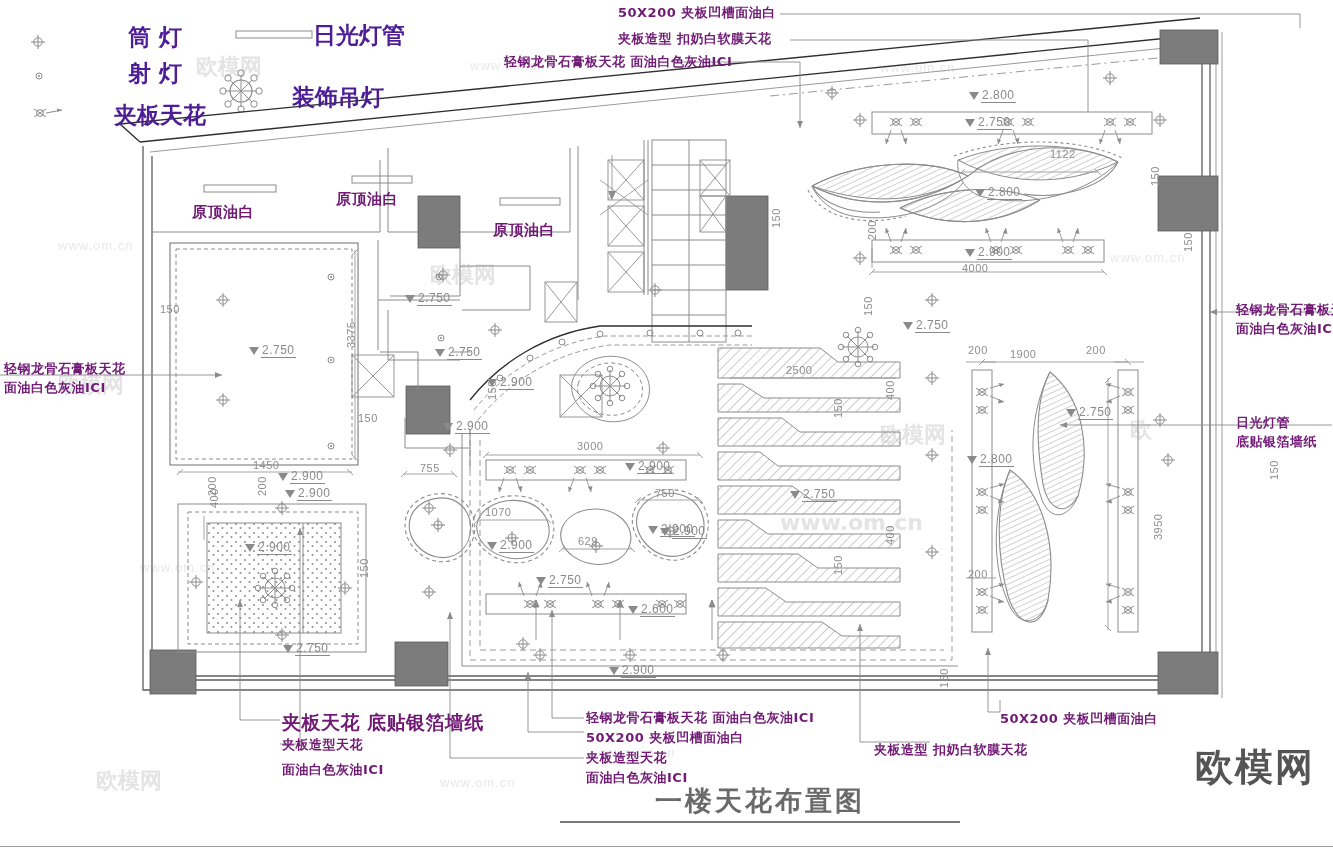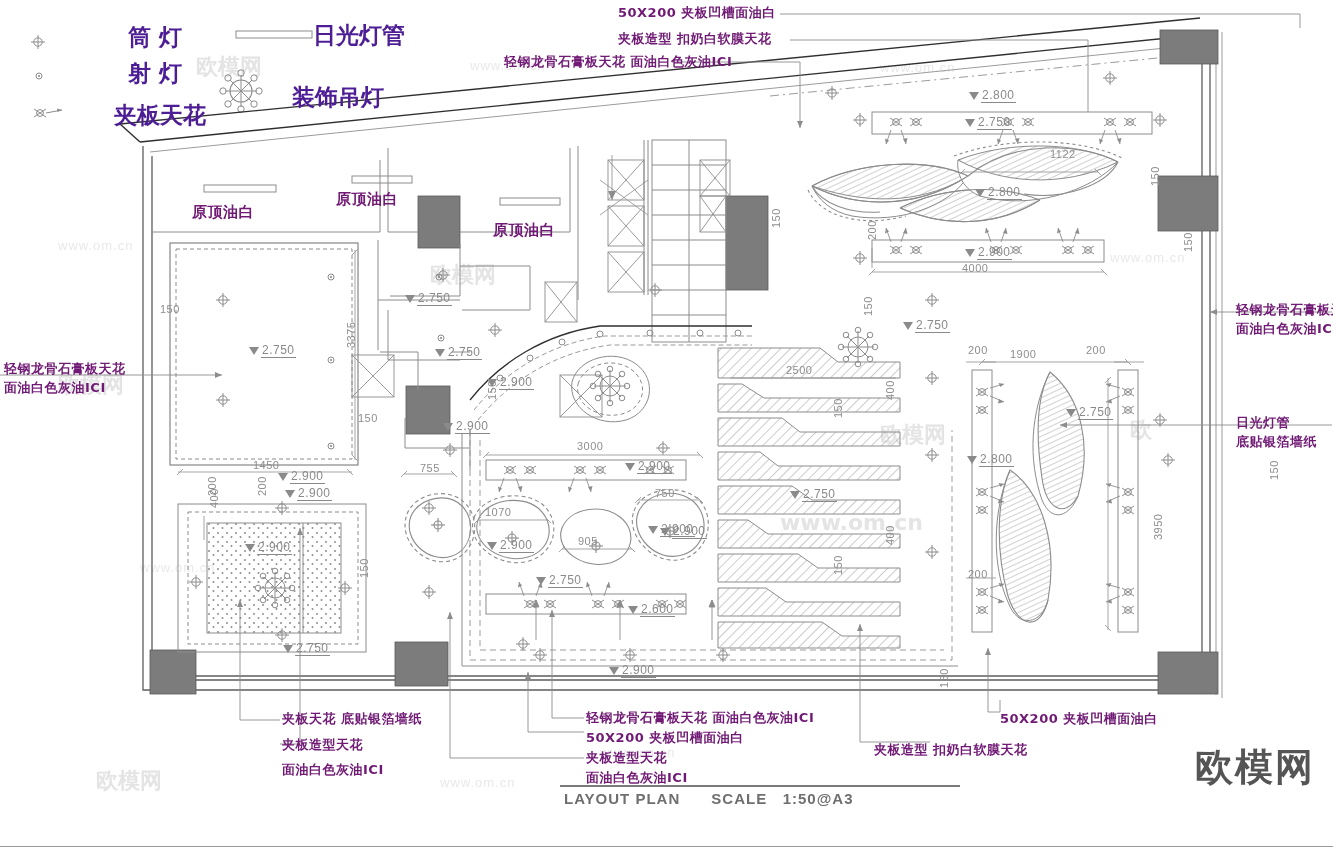--- a/index.html
+++ b/index.html
@@ -698,21 +698,21 @@
   <div class="txt cn" style="left:504px;top:55px;font-size:13px;">轻钢龙骨石膏板天花   面油白色灰油ICI</div>
 
   <div class="txt cn" style="left:1236px;top:303px;font-size:13px;">轻钢龙骨石膏板天花</div>
   <div class="txt cn" style="left:1236px;top:322px;font-size:13px;">面油白色灰油ICI</div>
   <div class="txt cn" style="left:1236px;top:416px;font-size:13px;">日光灯管</div>
   <div class="txt cn" style="left:1236px;top:435px;font-size:13px;">底贴银箔墙纸</div>
 
   <div class="txt cn" style="left:4px;top:362px;font-size:13px;">轻钢龙骨石膏板天花</div>
   <div class="txt cn" style="left:4px;top:381px;font-size:13px;">面油白色灰油ICI</div>
 
-  <div class="txt cn" style="left:282px;top:712px;font-size:13px;">夹板天花  底贴银箔墙纸</div>
+  <div class="txt cn" style="left:282px;top:712px;font-size:19px;">夹板天花  底贴银箔墙纸</div>
   <div class="txt cn" style="left:282px;top:738px;font-size:13px;">夹板造型天花</div>
   <div class="txt cn" style="left:282px;top:763px;font-size:13px;">面油白色灰油ICI</div>
   <div class="txt cn" style="left:586px;top:711px;font-size:13px;">轻钢龙骨石膏板天花   面油白色灰油ICI</div>
   <div class="txt cn" style="left:586px;top:731px;font-size:13px;">50X200  夹板凹槽面油白</div>
   <div class="txt cn" style="left:586px;top:751px;font-size:13px;">夹板造型天花</div>
   <div class="txt cn" style="left:586px;top:771px;font-size:13px;">面油白色灰油ICI</div>
   <div class="txt cn" style="left:874px;top:743px;font-size:13px;">夹板造型  扣奶白软膜天花</div>
   <div class="txt cn" style="left:1000px;top:712px;font-size:13px;">50X200  夹板凹槽面油白</div>
 
   <div class="txt cn" style="left:192px;top:204px;font-size:15px;">原顶油白</div>
@@ -720,21 +720,21 @@
   <div class="txt cn" style="left:493px;top:222px;font-size:15px;">原顶油白</div>
 
   <div class="dim" style="left:160px;top:303px;">150</div>
   <div class="dim" style="left:345px;top:348px;transform:rotate(-90deg);transform-origin:left top;">3375</div>
   <div class="dim" style="left:253px;top:459px;">1450</div>
   <div class="dim" style="left:358px;top:412px;">150</div>
   <div class="dim" style="left:208px;top:508px;transform:rotate(-90deg);transform-origin:left top;">400</div>
   <div class="dim" style="left:358px;top:578px;transform:rotate(-90deg);transform-origin:left top;">150</div>
   <div class="dim" style="left:420px;top:462px;">755</div>
   <div class="dim" style="left:485px;top:506px;">1070</div>
-  <div class="dim" style="left:578px;top:535px;">905</div>
+  <div class="dim" style="left:578px;top:535px;">629</div>
   <div class="dim" style="left:655px;top:487px;">750</div>
   <div class="dim" style="left:577px;top:440px;">3000</div>
   <div class="dim" style="left:786px;top:364px;">2500</div>
   <div class="dim" style="left:884px;top:400px;transform:rotate(-90deg);transform-origin:left top;">400</div>
   <div class="dim" style="left:832px;top:418px;transform:rotate(-90deg);transform-origin:left top;">150</div>
   <div class="dim" style="left:832px;top:575px;transform:rotate(-90deg);transform-origin:left top;">150</div>
   <div class="dim" style="left:884px;top:545px;transform:rotate(-90deg);transform-origin:left top;">400</div>
   <div class="dim" style="left:1050px;top:148px;">1122</div>
   <div class="dim" style="left:962px;top:262px;">4000</div>
   <div class="dim" style="left:866px;top:240px;transform:rotate(-90deg);transform-origin:left top;">200</div>
@@ -774,26 +774,20 @@
   <div class="elev" style="left:975px;top:185px;"><span class="tri"></span><span class="v">2.800</span></div>
   <div class="elev" style="left:965px;top:245px;"><span class="tri"></span><span class="v">2.900</span></div>
   <div class="elev" style="left:903px;top:318px;"><span class="tri"></span><span class="v">2.750</span></div>
   <div class="elev" style="left:790px;top:487px;"><span class="tri"></span><span class="v">2.750</span></div>
   <div class="elev" style="left:967px;top:452px;"><span class="tri"></span><span class="v">2.800</span></div>
   <div class="elev" style="left:1066px;top:405px;"><span class="tri"></span><span class="v">2.750</span></div>
   <div class="elev" style="left:488px;top:377px;opacity:0;"><span class="tri"></span><span class="v">2.750</span></div>
   <div class="elev" style="left:905px;top:318px;opacity:0;"><span class="tri"></span><span class="v">2.750</span></div>
 
   <div id="titleblock">
+    <div class="main">一楼天花布置图</div>
     <div class="rule"></div>
-    <div class="sub">
-      <span>LAYOUT PLAN</span>
-      &nbsp;&nbsp;&nbsp;&nbsp;
-      <span>SCALE</span>
-      &nbsp;
-      <span>1:50@A3</span>
-    </div>
   </div>
   <div id="botrule"></div>
 
   <div id="logo">欧模网</div>
 
 </div>
 
 </body></html>

